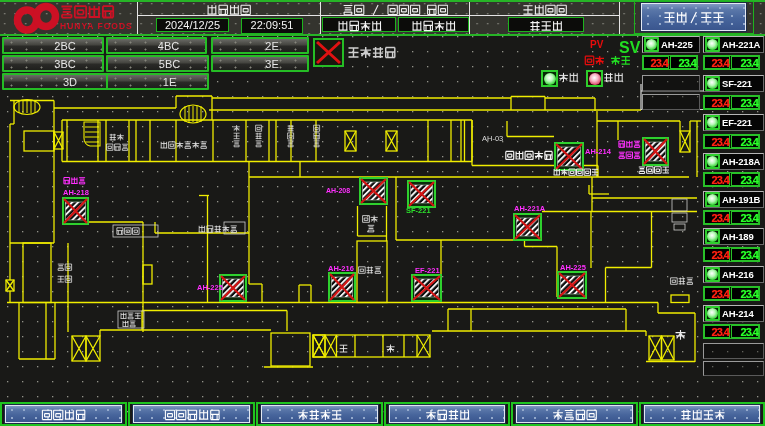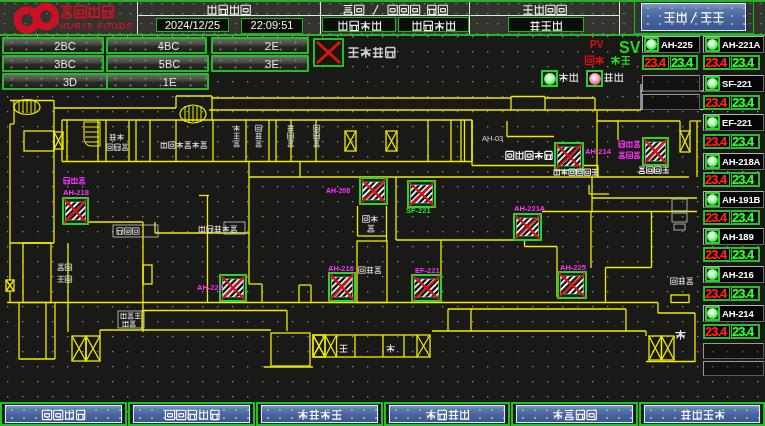--- a/index.html
+++ b/index.html
@@ -25,21 +25,21 @@
   
   .ucell{background:#050505;border:1px solid #b5b5b5;border-right-color:#6a6a6a;
     border-bottom-color:#6a6a6a;box-sizing:border-box;display:flex;align-items:center;}
   .uled{width:11px;height:11px;border:2px solid #2dce2d;background:#052805;margin-left:1px;
     border-radius:1px;position:relative;flex:0 0 auto;}
   .uled:after{content:"";position:absolute;left:-0.5px;top:-0.5px;width:11px;height:11px;border-radius:50%;
     background:radial-gradient(circle at 45% 40%,#ffffff 0%,#b9f7b9 35%,#3fd83f 70%,#0f7a0f 100%);}
   .uname{color:#ffffff;font-weight:bold;font-size:9.5px;letter-spacing:-0.2px;margin-left:2px;white-space:nowrap;}
   .vwrap{display:flex;gap:1px;border:1px solid #28c028;background:#031503;padding:0;box-sizing:border-box;}
   .vbox{border:1px solid #28c028;background:#000;box-sizing:border-box;
-    font-weight:bold;font-size:13px;letter-spacing:-1px;text-align:left;line-height:12px;
+    font-weight:bold;font-size:11px;letter-spacing:-1px;text-align:right;line-height:12px;
     font-family:"Liberation Sans",sans-serif;}
   .vred{color:#ff2312;text-shadow:0 0 1px #a00;}
   .vgrn{color:#2bff2b;text-shadow:0 0 1px #0a0;}
   .ecell{background:rgba(5,5,5,0.35);border:1px solid #9a9a9a;border-right-color:#5a5a5a;
     border-bottom-color:#5a5a5a;box-sizing:border-box;}
   svg text{font-family:"Liberation Sans",sans-serif;}
 </style>
 </head>
 <body>
 

